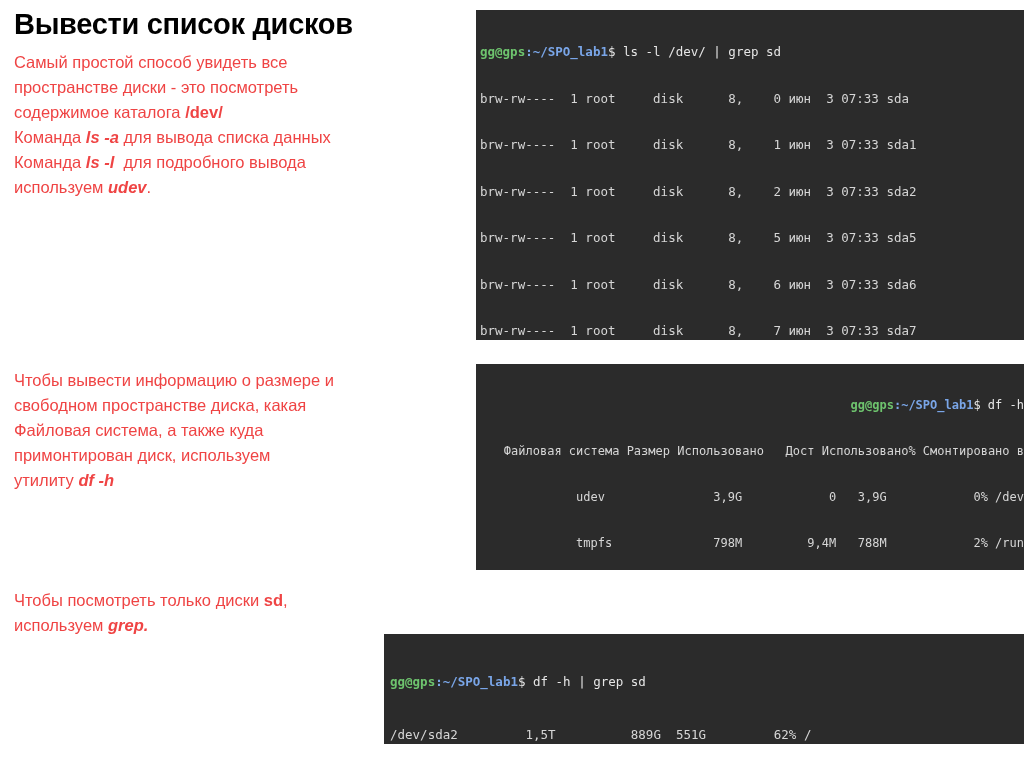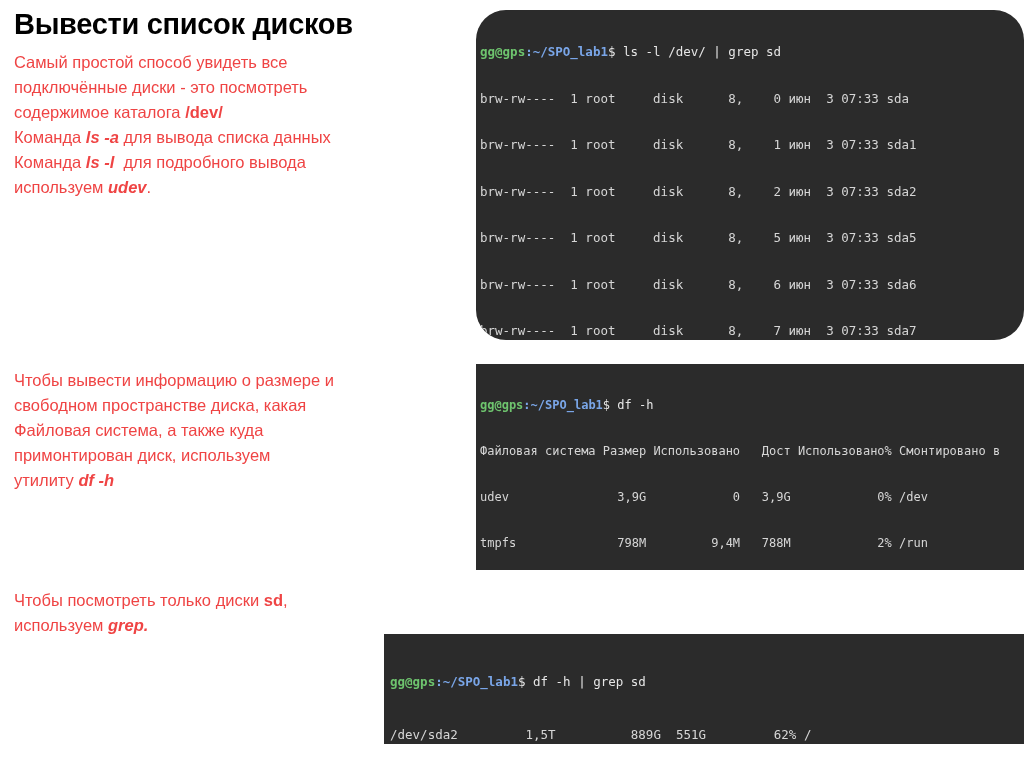--- a/index.html
+++ b/index.html
@@ -59,51 +59,51 @@
 
   #term1 {
     left: 476px;
     top: 10px;
     width: 548px;
     height: 330px;
     font-size: 12.5px;
     line-height: 15.5px;
     padding: 3px 0 0 4px;
     box-sizing: border-box;
-    border-radius: 30px;
   }
   #term2 {
     left: 476px;
     top: 364px;
     width: 548px;
     height: 206px;
     font-size: 12px;
     line-height: 15.4px;
     padding: 3px 0 0 4px;
     box-sizing: border-box;
+    text-align: right;
   }
   #term3 {
     left: 384px;
     top: 634px;
     width: 640px;
     height: 110px;
     font-size: 12.5px;
     line-height: 17.5px;
     padding: 4px 0 6px 6px;
     box-sizing: border-box;
   }
 </style>
 </head>
 <body>
 
 <div class="title">Вывести список дисков</div>
 
 <div class="para" id="para-intro">
   <span class="ln">Самый простой способ увидеть все</span>
-  <span class="ln">подключённые диски - это посмотреть</span>
+  <span class="ln">пространстве диски - это посмотреть</span>
   <span class="ln">содержимое каталога <b>/dev/</b></span>
   <span class="ln">Команда <span class="bi">ls -a</span> для вывода списка данных</span>
   <span class="ln">Команда <span class="bi">ls -l</span>&nbsp; для подробного вывода</span>
   <span class="ln">используем <span class="bi">udev</span>.</span>
 </div>
 
 <div class="para" id="para-df">
   <span class="ln">Чтобы вывести информацию о размере и</span>
   <span class="ln">свободном пространстве диска, какая</span>
   <span class="ln">Файловая система, а также куда</span>

